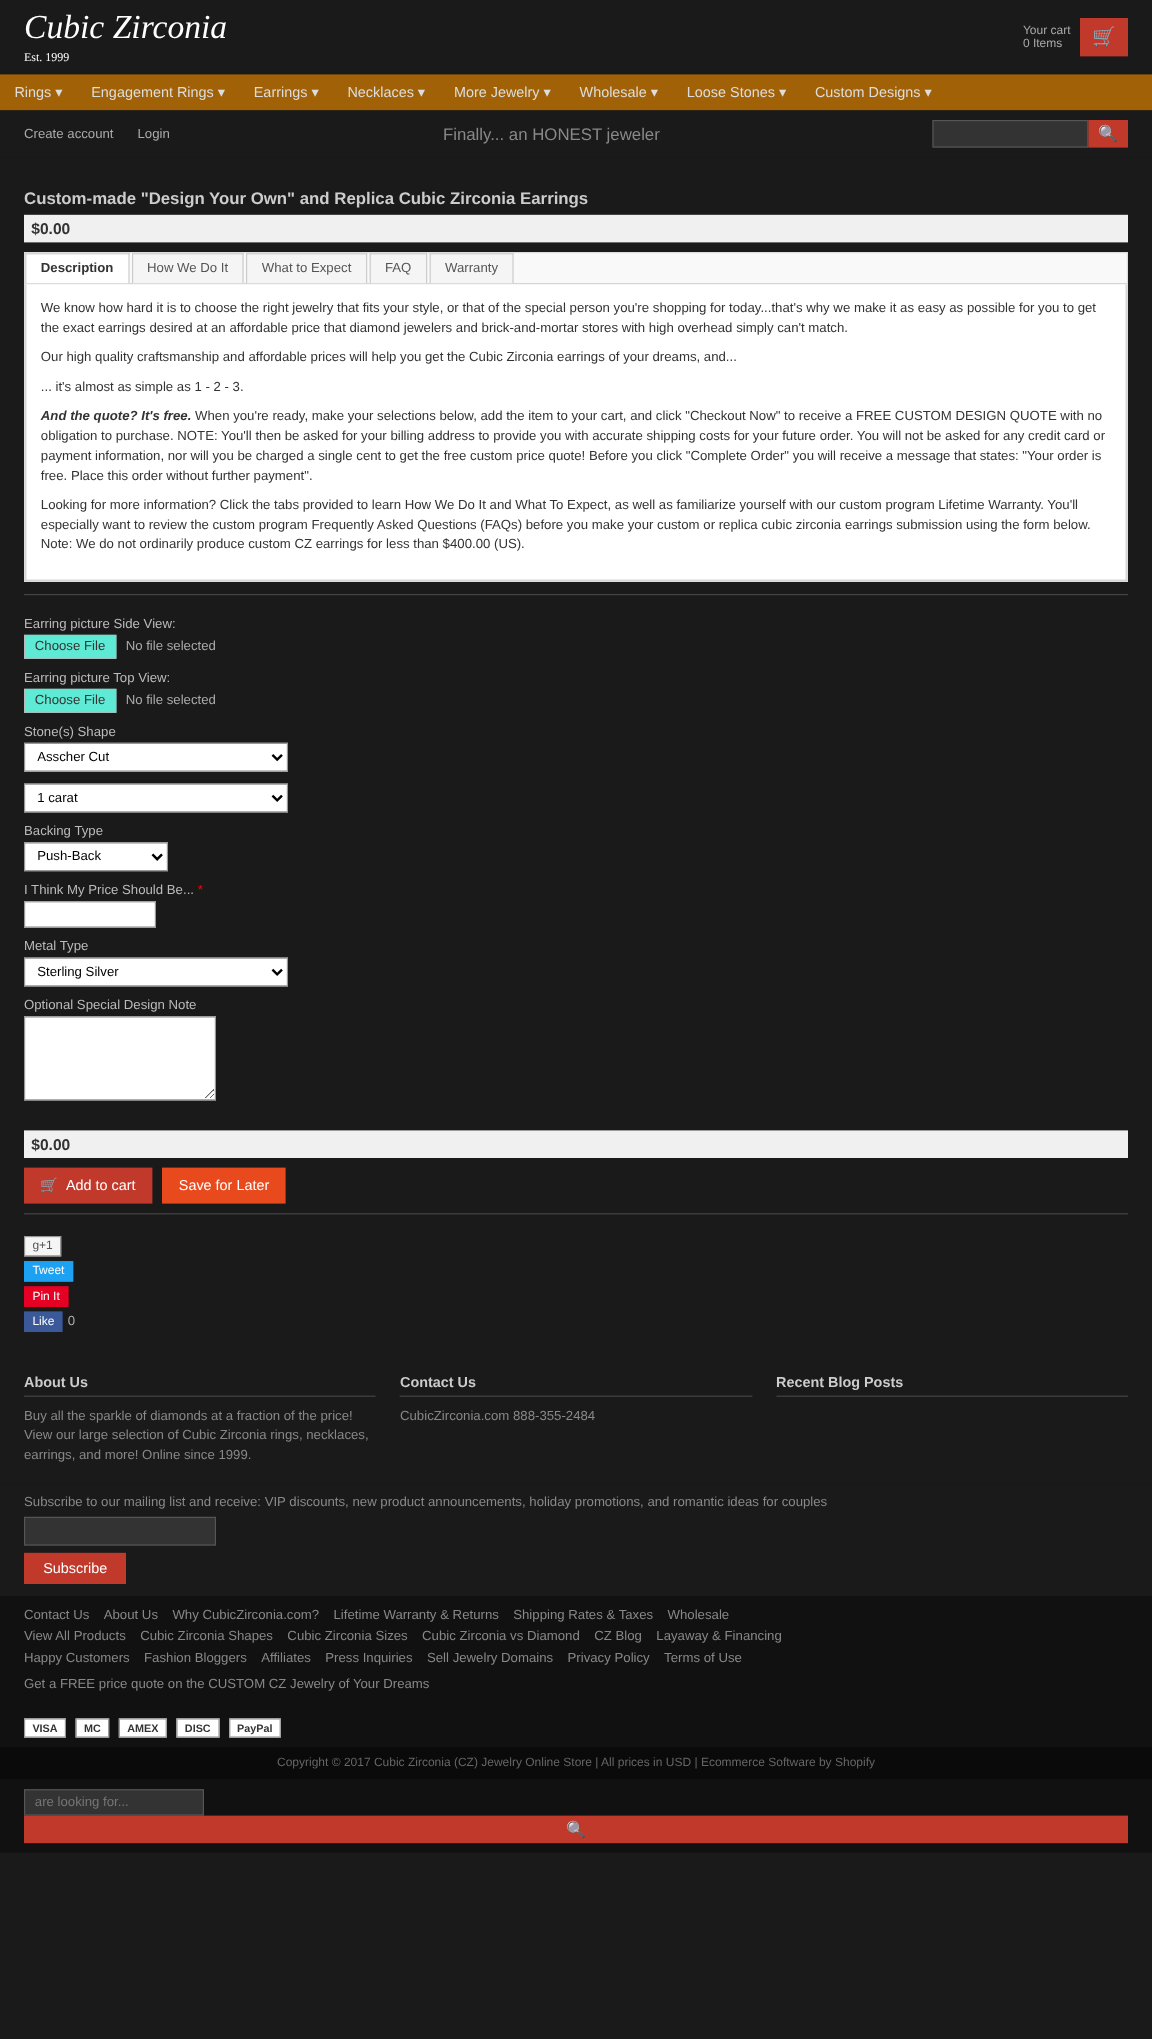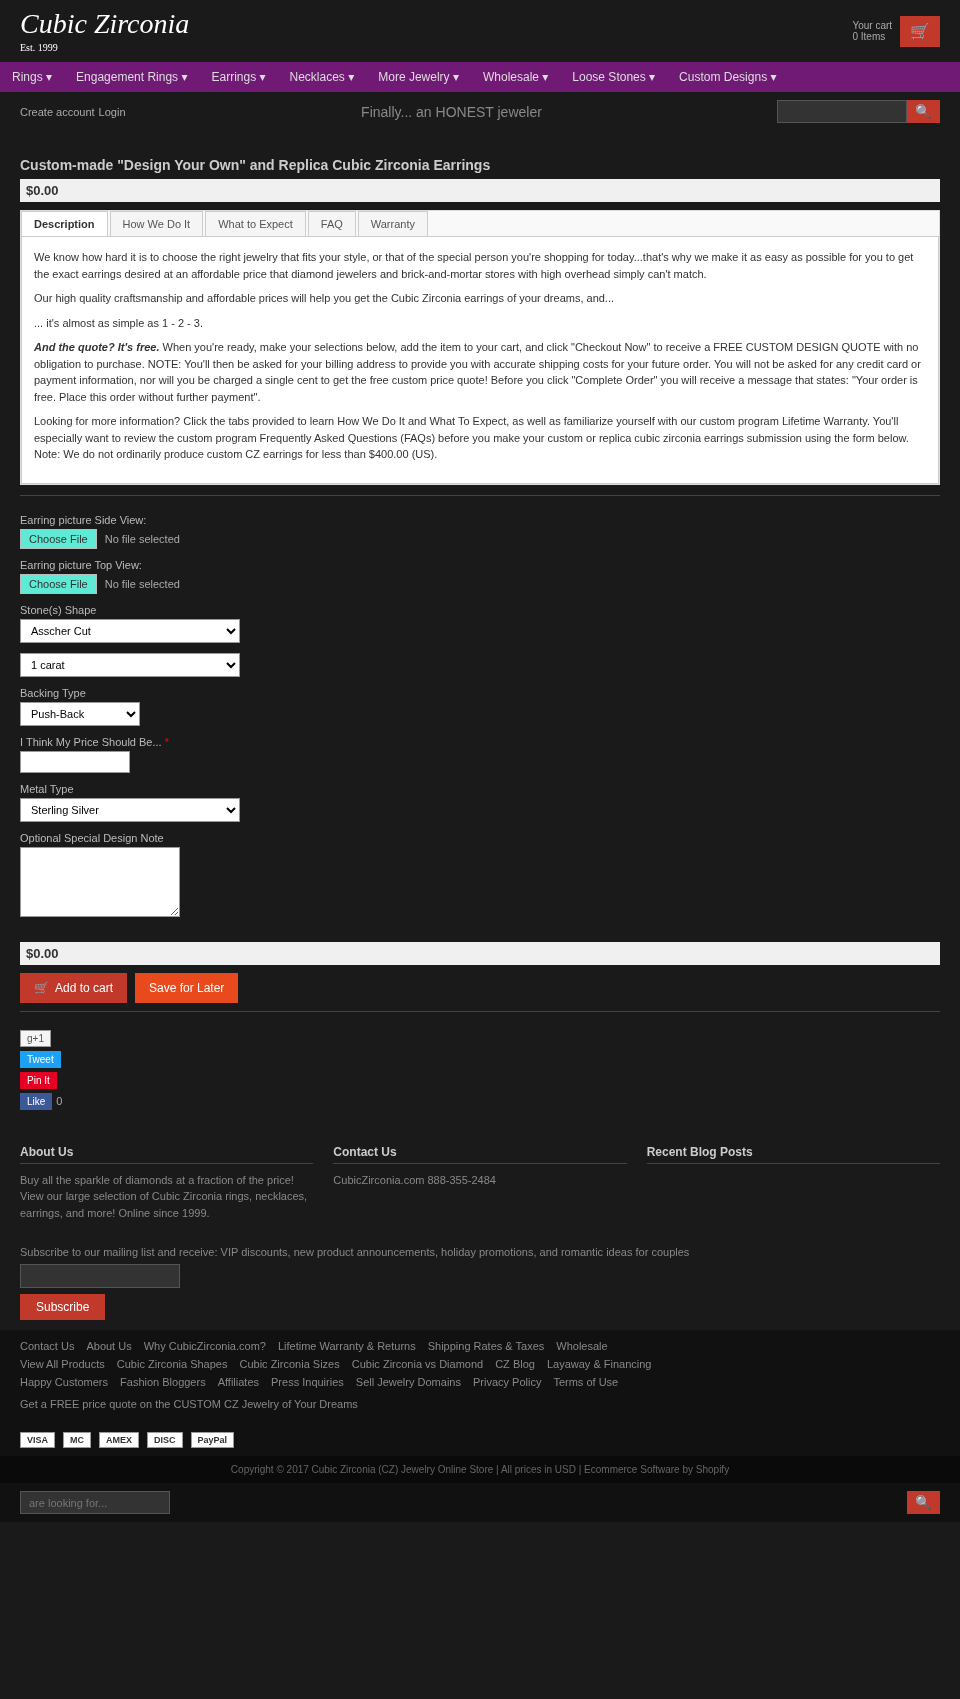--- a/index.html
+++ b/index.html
@@ -5,28 +5,28 @@
     * { box-sizing: border-box; margin: 0; padding: 0; }
     body { font-family: Arial, sans-serif; font-size: 12px; color: #333; background: #1a1a1a; }
     
     
     .top-header { background: #1a1a1a; padding: 8px 20px; display: flex; align-items: center; justify-content: space-between; }
     .logo { color: white; font-size: 28px; font-style: italic; font-family: Georgia, serif; }
     .cart-area { display: flex; align-items: center; gap: 8px; color: white; font-size: 11px; }
     .cart-btn { background: #c0392b; color: white; border: none; padding: 6px 10px; cursor: pointer; font-size: 16px; }
     
     
-    .main-nav { background: #701a75; padding: 0; }
+    .main-nav { background: #a16207; padding: 0; }
     .main-nav ul { list-style: none; display: flex; flex-wrap: wrap; }
     .main-nav ul li a { color: #ddd; text-decoration: none; padding: 8px 12px; display: block; font-size: 12px; }
     
     
     .tagline-bar { background: #1a1a1a; padding: 8px 20px; display: flex; align-items: center; justify-content: space-between; }
     .tagline { color: #888; font-size: 14px; text-align: center; flex: 1; }
-    .account-links { display: flex; gap: 4px; font-size: 11px; }
+    .account-links { display: flex; gap: 20px; font-size: 11px; }
     .account-links a { color: #aaa; text-decoration: none; }
     .search-bar { display: flex; }
     .search-bar input { padding: 4px 8px; font-size: 11px; border: 1px solid #555; background: #333; color: #ddd; width: 130px; }
     .search-btn { background: #c0392b; color: white; border: none; padding: 4px 8px; cursor: pointer; }
     
     
     .main-wrapper { background: #1a1a1a; padding: 10px 20px; }
     
     .page-title { color: #ccc; font-size: 15px; font-weight: bold; margin: 10px 0 4px; }
     
@@ -85,21 +85,21 @@
     .footer-promo { color: #888; font-size: 11px; padding: 4px 0; }
     
     
     .payment-row { background: #111; padding: 8px 20px; display: flex; align-items: center; gap: 8px; }
     .payment-icon { background: white; border: 1px solid #999; padding: 2px 6px; font-size: 9px; color: #333; font-weight: bold; }
     
     
     .copyright { background: #0a0a0a; padding: 8px 20px; color: #666; font-size: 10px; text-align: center; }
     
     
-    .bottom-search { background: #111; padding: 8px 20px; display: flex; justify-content: space-between; }
+    .bottom-search { background: #111; padding: 8px 20px; display: flex; justify-content: flex-start; flex-direction: column; }
     .bottom-search input { padding: 4px 8px; font-size: 11px; border: 1px solid #555; background: #333; color: #ddd; width: 150px; }
     .bottom-search-btn { background: #c0392b; color: white; border: none; padding: 4px 8px; cursor: pointer; }
     
     hr.divider { border: none; border-top: 1px solid #444; margin: 8px 0; }
     
     .content-box { background: #f9f9f9; border: 1px solid #ddd; margin-bottom: 10px; }
   </style>
 </head>
 <body>
 

